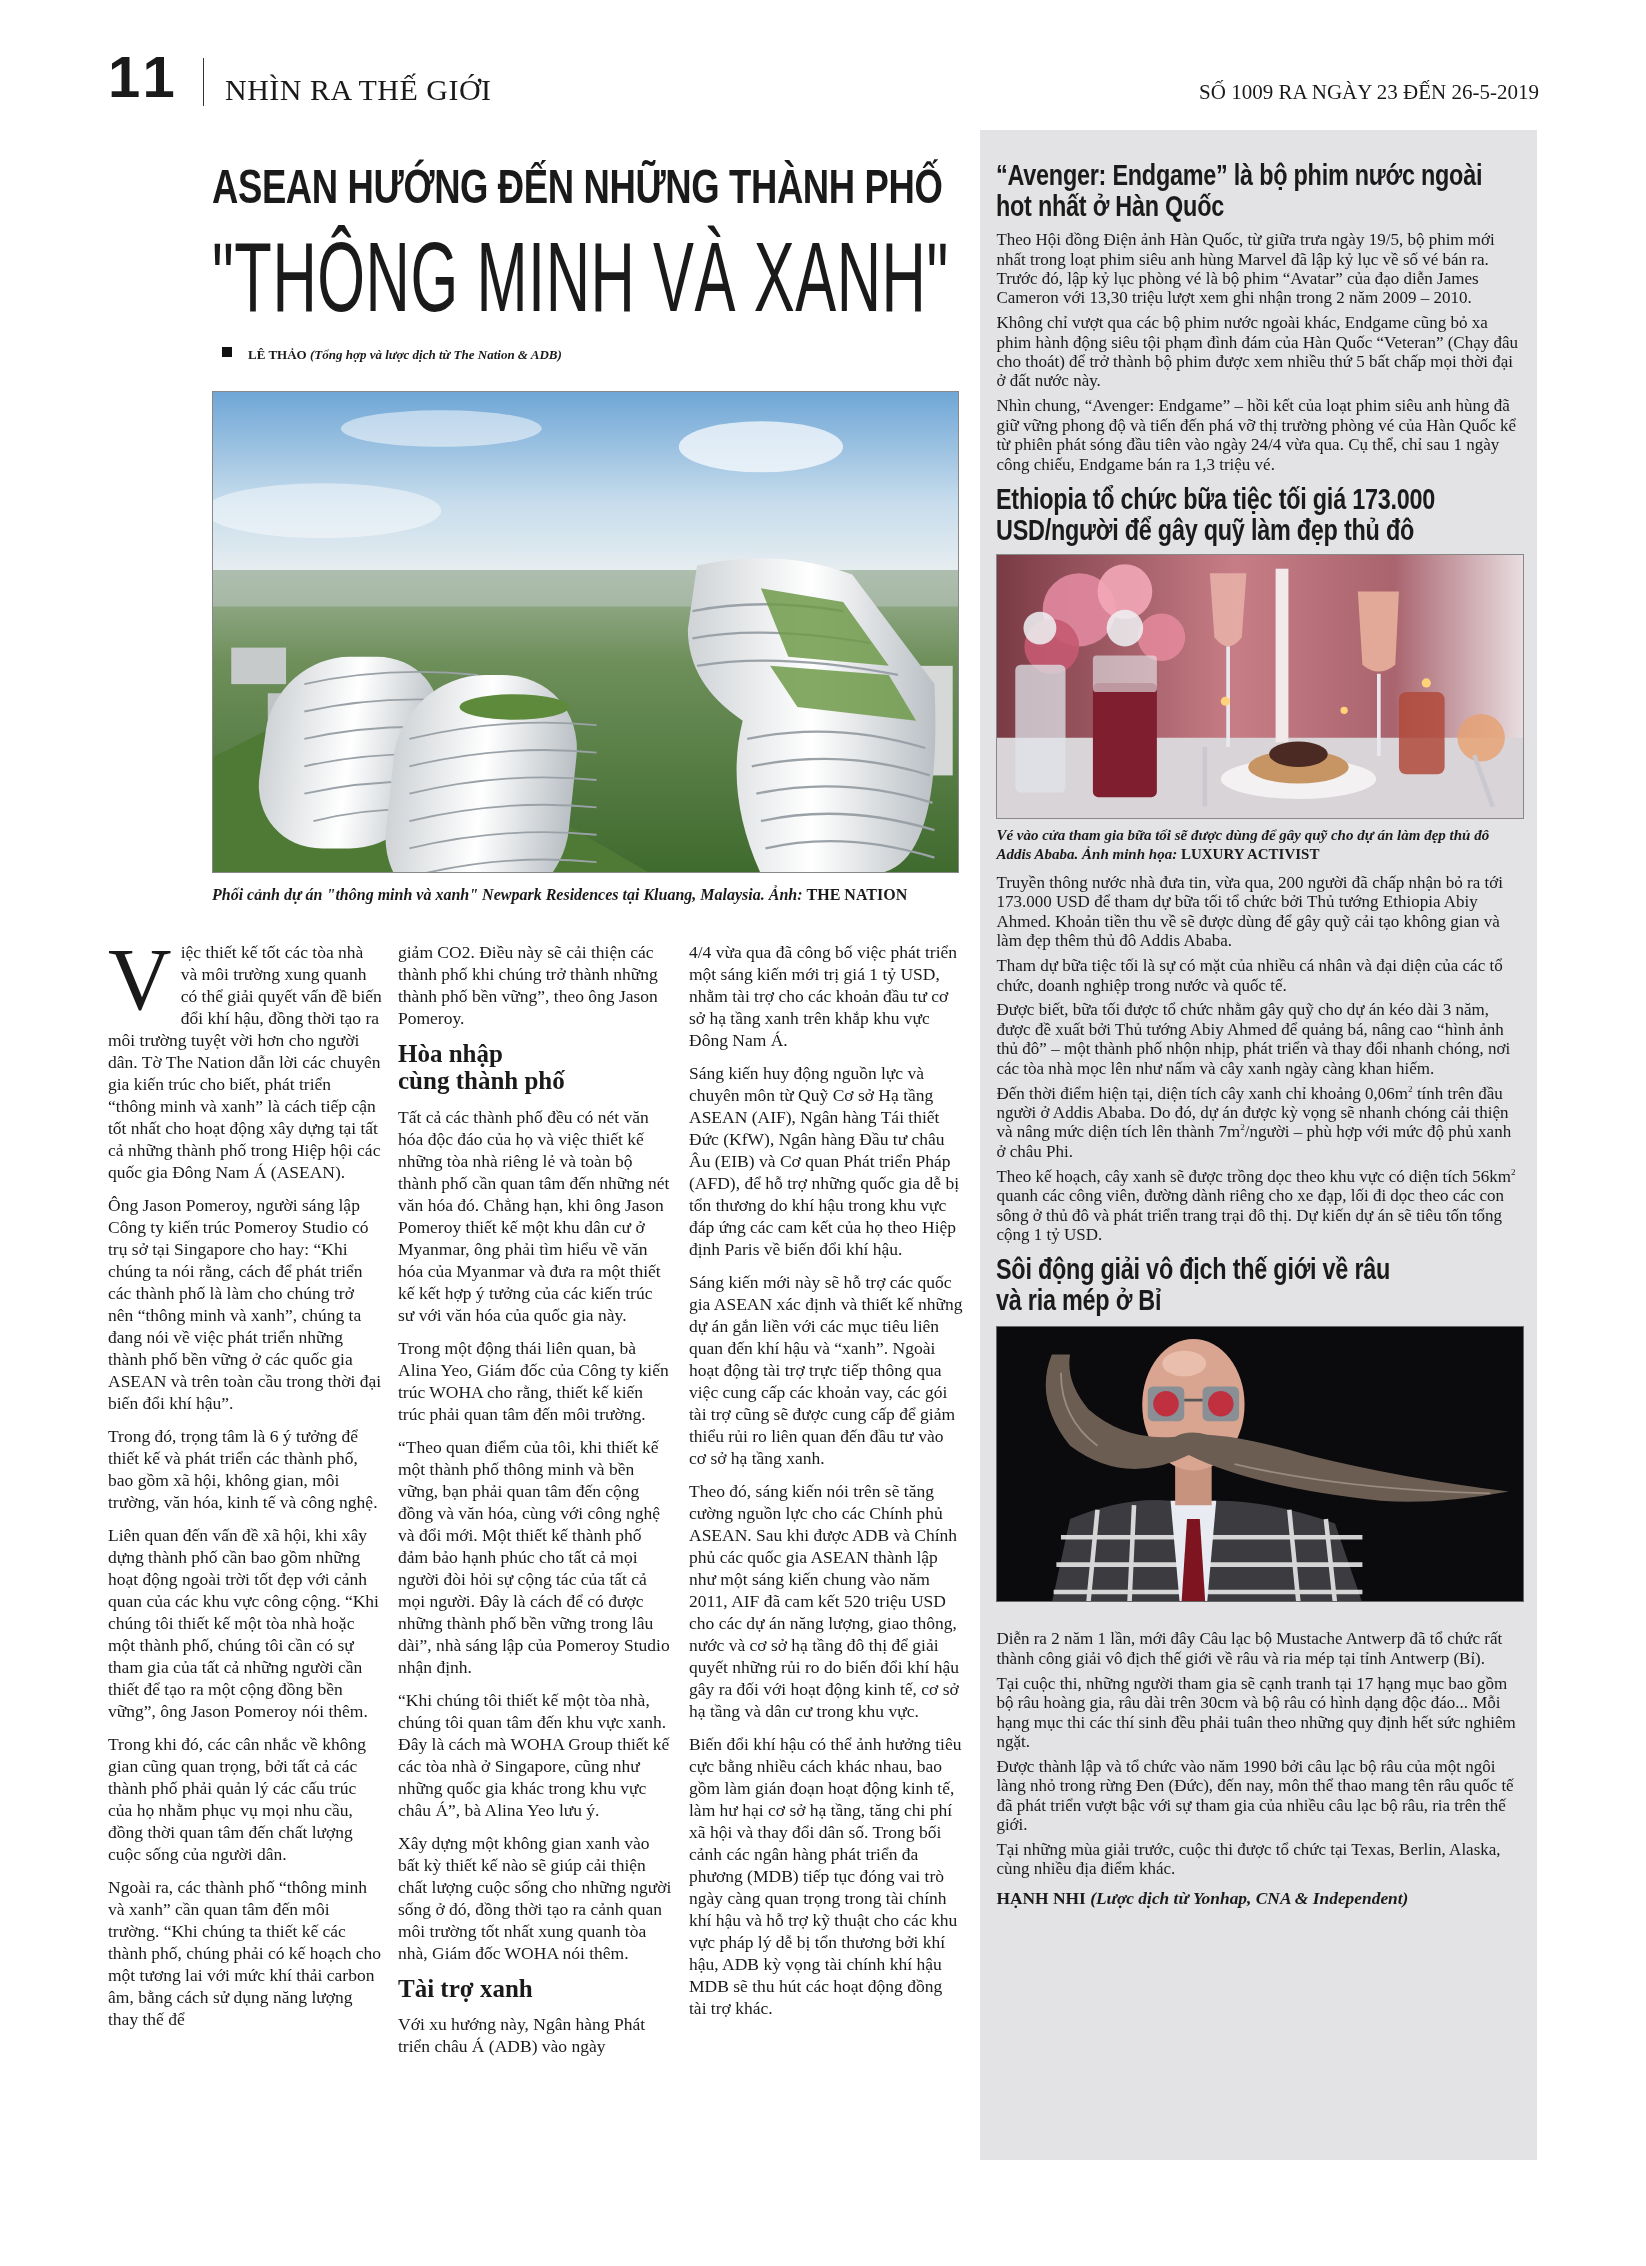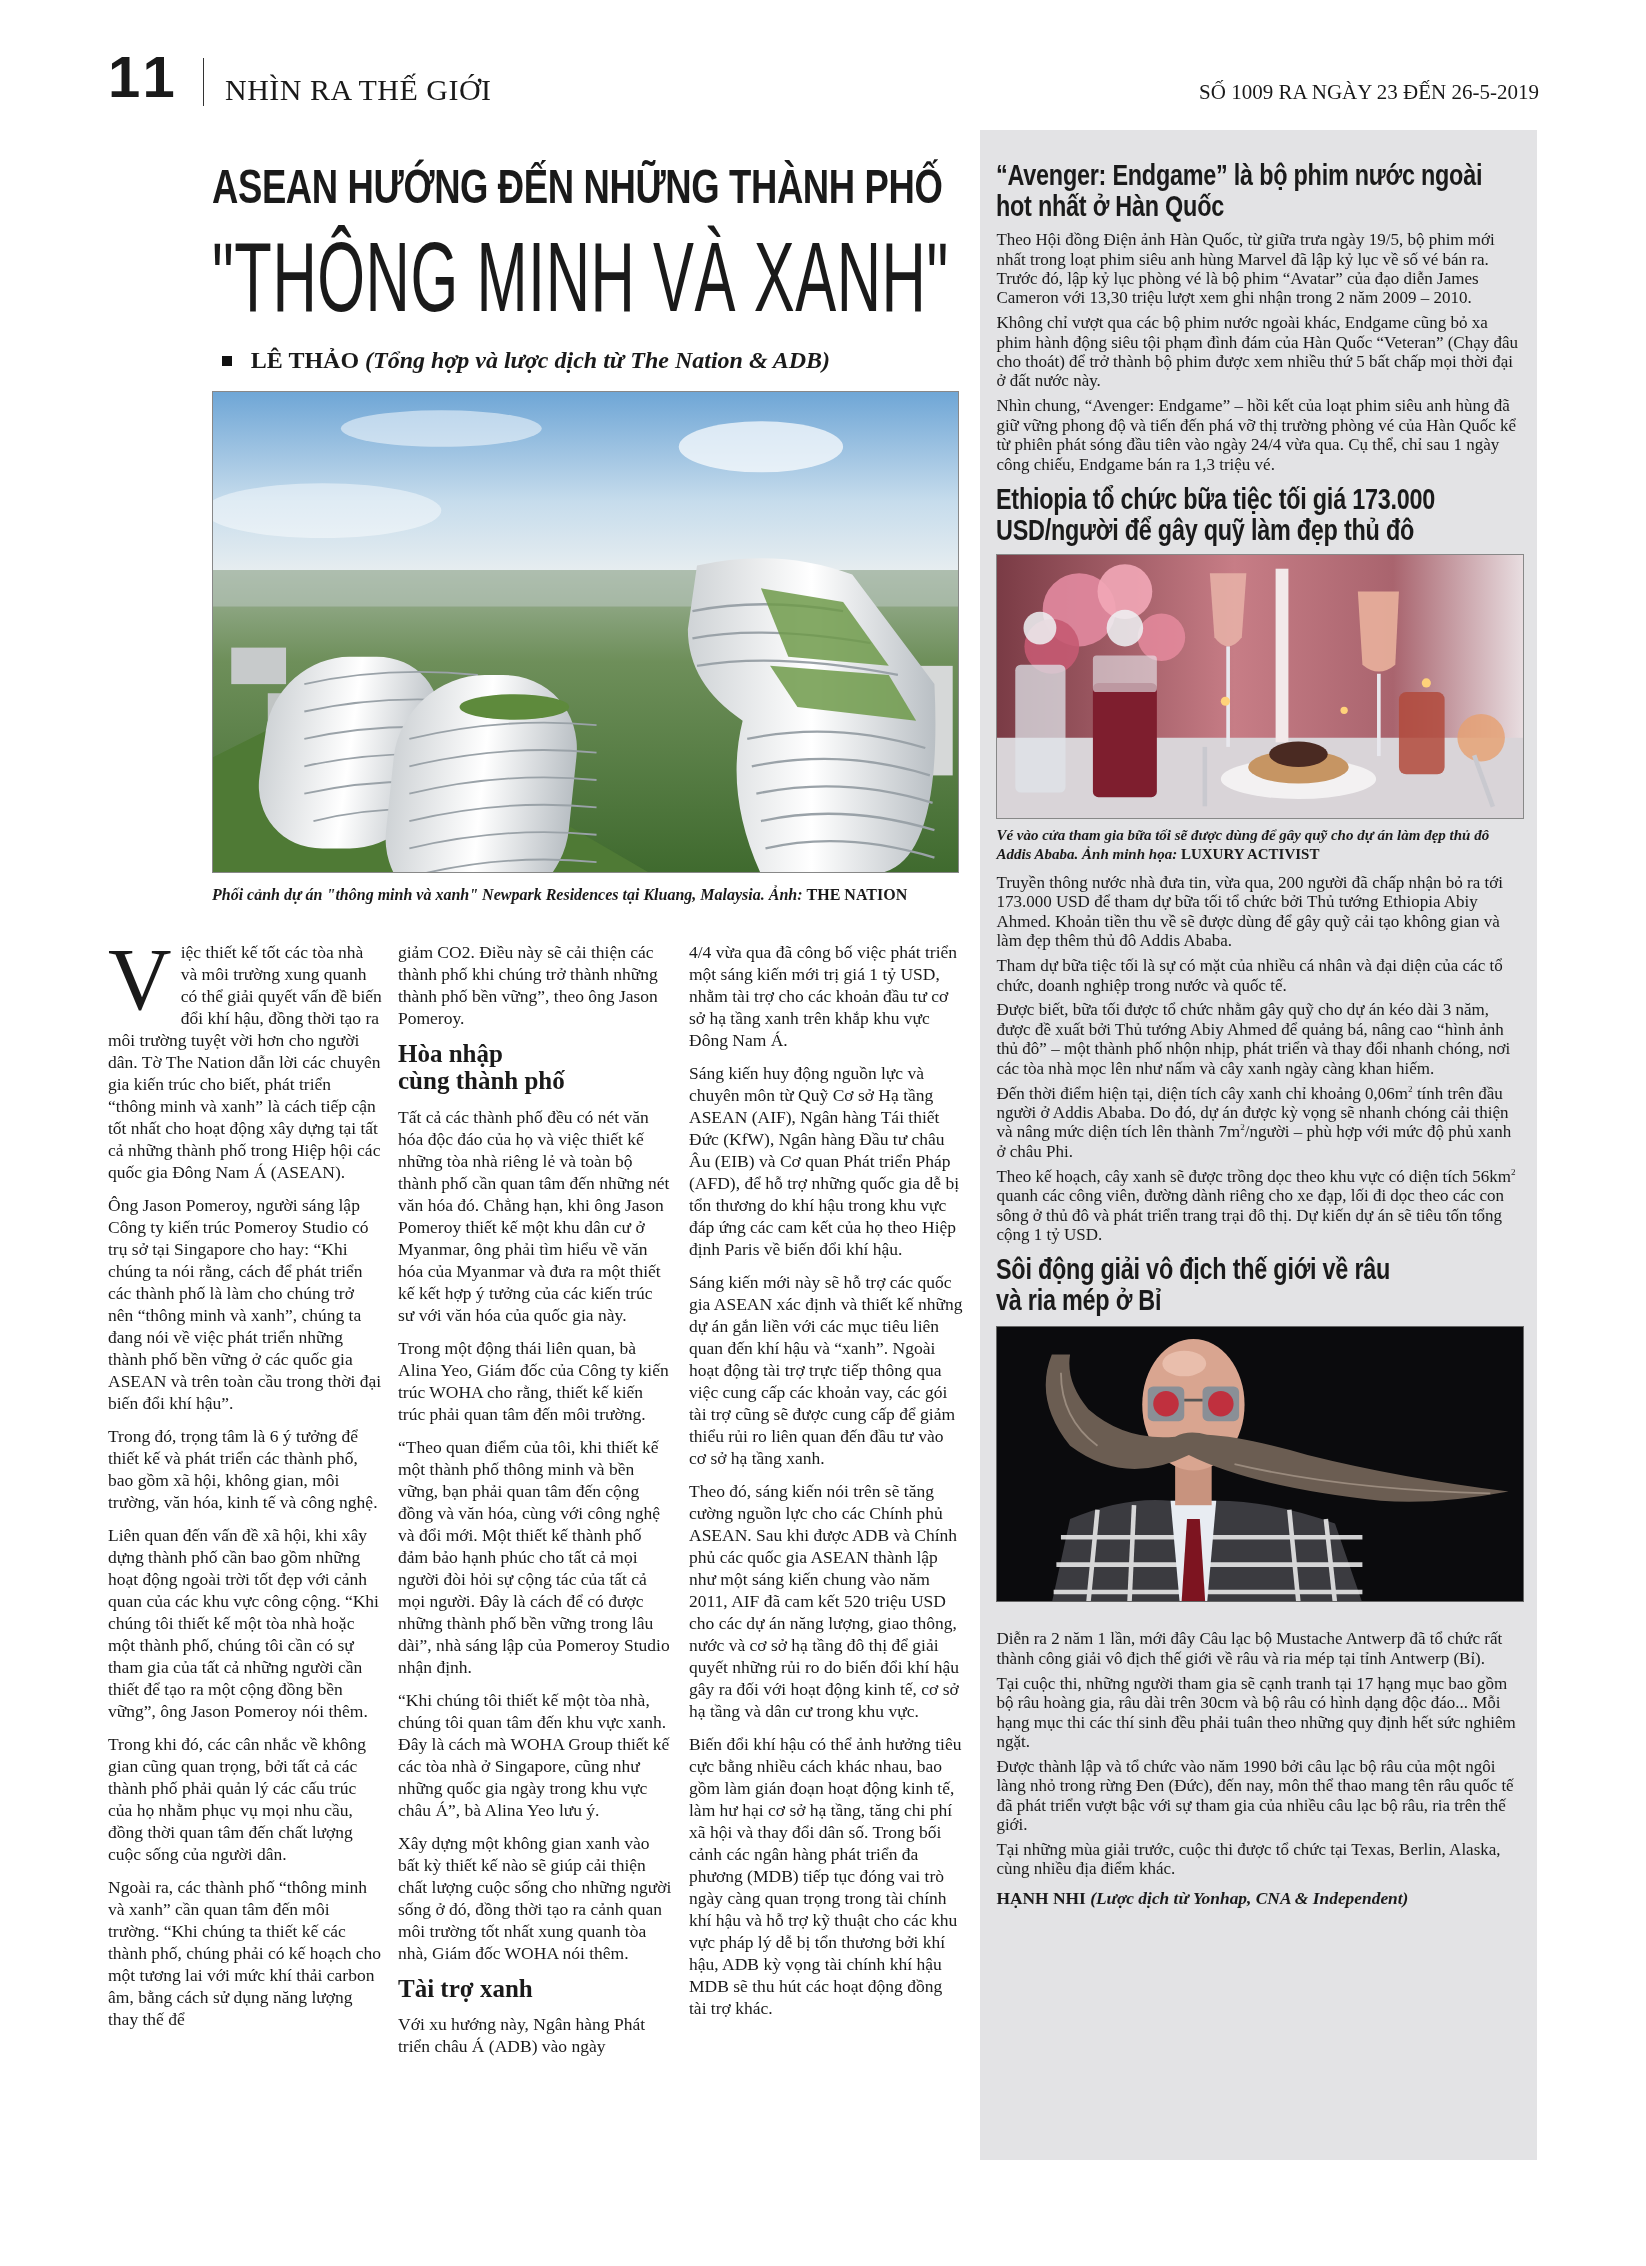--- a/index.html
+++ b/index.html
@@ -8,21 +8,21 @@
 
   
   .page-num { position: absolute; left: 108px; top: 48px; font-family: "Liberation Sans", sans-serif; font-size: 58px; font-weight: 700; letter-spacing: 5.5px; line-height: 1; }
   .head-sep { position: absolute; left: 203px; top: 58px; width: 0.9px; height: 48px; background: #333; }
   .section-name { position: absolute; left: 225px; top: 75px; font-size: 30px; letter-spacing: 0.5px; line-height: 1; }
   .issue-info { position: absolute; right: 108px; top: 82px; font-size: 21px; line-height: 1; }
 
   
   .kicker { position: absolute; left: 212px; top: 163px; width: 749px; font-family: "Liberation Sans", sans-serif; font-weight: 700; font-size: 48px; line-height: 1; transform: scaleX(0.76); transform-origin: left top; white-space: nowrap; letter-spacing: -0.5px; }
   .headline { position: absolute; left: 212px; top: 227px; font-family: "Liberation Sans", sans-serif; font-size: 99px; line-height: 1; transform: scaleX(0.62); transform-origin: left top; white-space: nowrap; letter-spacing: 0.9px; }
-  .byline { position: absolute; left: 212px; top: 347px; font-size: 24px; white-space: nowrap; padding-left: 10px; }
+  .byline { position: absolute; left: 212px; top: 347px; font-size: 13px; white-space: nowrap; padding-left: 10px; }
   .byline .bullet { display: inline-block; width: 10px; height: 10px; background: #111; margin-right: 12.8px; vertical-align: 1.8px; }
   .byline .name { font-weight: 700; }
   .byline .src { font-style: italic; font-weight: 700; }
 
   
   .main-photo { position: absolute; left: 212px; top: 391px; width: 747px; height: 482px; overflow: hidden; border: 0.9px solid #888; }
   .main-caption { position: absolute; left: 212px; top: 886px; width: 747px; font-size: 16px; font-style: italic; font-weight: 700; white-space: nowrap; }
   .main-caption .credit { font-style: normal; }
 
   
@@ -156,21 +156,21 @@
 
 <div class="col col2">
   <p>giảm CO2. Điều này sẽ cải thiện các thành phố khi chúng trở thành những thành phố bền vững”, theo ông Jason Pomeroy.</p>
   <div class="subhead">
     <div>Hòa nhập</div>
     <div>cùng thành phố</div>
   </div>
   <p>Tất cả các thành phố đều có nét văn hóa độc đáo của họ và việc thiết kế những tòa nhà riêng lẻ và toàn bộ thành phố cần quan tâm đến những nét văn hóa đó. Chẳng hạn, khi ông Jason Pomeroy thiết kế một khu dân cư ở Myanmar, ông phải tìm hiểu về văn hóa của Myanmar và đưa ra một thiết kế kết hợp ý tưởng của các kiến trúc sư với văn hóa của quốc gia này.</p>
   <p>Trong một động thái liên quan, bà Alina Yeo, Giám đốc của Công ty kiến trúc WOHA cho rằng, thiết kế kiến trúc phải quan tâm đến môi trường.</p>
   <p>“Theo quan điểm của tôi, khi thiết kế một thành phố thông minh và bền vững, bạn phải quan tâm đến cộng đồng và văn hóa, cùng với công nghệ và đổi mới. Một thiết kế thành phố đảm bảo hạnh phúc cho tất cả mọi người đòi hỏi sự cộng tác của tất cả mọi người. Đây là cách để có được những thành phố bền vững trong lâu dài”, nhà sáng lập của Pomeroy Studio nhận định.</p>
-  <p>“Khi chúng tôi thiết kế một tòa nhà, chúng tôi quan tâm đến khu vực xanh. Đây là cách mà WOHA Group thiết kế các tòa nhà ở Singapore, cũng như những quốc gia ngày trong khu vực châu Á”, bà Alina Yeo lưu ý.</p>
+  <p>“Khi chúng tôi thiết kế một tòa nhà, chúng tôi quan tâm đến khu vực xanh. Đây là cách mà WOHA Group thiết kế các tòa nhà ở Singapore, cũng như những quốc gia khác trong khu vực châu Á”, bà Alina Yeo lưu ý.</p>
   <p>Xây dựng một không gian xanh vào bất kỳ thiết kế nào sẽ giúp cải thiện chất lượng cuộc sống cho những người sống ở đó, đồng thời tạo ra cảnh quan môi trường tốt nhất xung quanh tòa nhà, Giám đốc WOHA nói thêm.</p>
   <div class="subhead">Tài trợ xanh</div>
   <p>Với xu hướng này, Ngân hàng Phát triển châu Á (ADB) vào ngày</p>
 </div>
 
 <div class="col col3">
   <p>4/4 vừa qua đã công bố việc phát triển một sáng kiến mới trị giá 1 tỷ USD, nhằm tài trợ cho các khoản đầu tư cơ sở hạ tầng xanh trên khắp khu vực Đông Nam Á.</p>
   <p>Sáng kiến huy động nguồn lực và chuyên môn từ Quỹ Cơ sở Hạ tầng ASEAN (AIF), Ngân hàng Tái thiết Đức (KfW), Ngân hàng Đầu tư châu Âu (EIB) và Cơ quan Phát triển Pháp (AFD), để hỗ trợ những quốc gia dễ bị tổn thương do khí hậu trong khu vực đáp ứng các cam kết của họ theo Hiệp định Paris về biến đổi khí hậu.</p>
   <p>Sáng kiến mới này sẽ hỗ trợ các quốc gia ASEAN xác định và thiết kế những dự án gắn liền với các mục tiêu liên quan đến khí hậu và “xanh”. Ngoài hoạt động tài trợ trực tiếp thông qua việc cung cấp các khoản vay, các gói tài trợ cũng sẽ được cung cấp để giảm thiểu rủi ro liên quan đến đầu tư vào cơ sở hạ tầng xanh.</p>
   <p>Theo đó, sáng kiến nói trên sẽ tăng cường nguồn lực cho các Chính phủ ASEAN. Sau khi được ADB và Chính phủ các quốc gia ASEAN thành lập như một sáng kiến chung vào năm 2011, AIF đã cam kết 520 triệu USD cho các dự án năng lượng, giao thông, nước và cơ sở hạ tầng đô thị để giải quyết những rủi ro do biến đổi khí hậu gây ra đối với hoạt động kinh tế, cơ sở hạ tầng và dân cư trong khu vực.</p>

